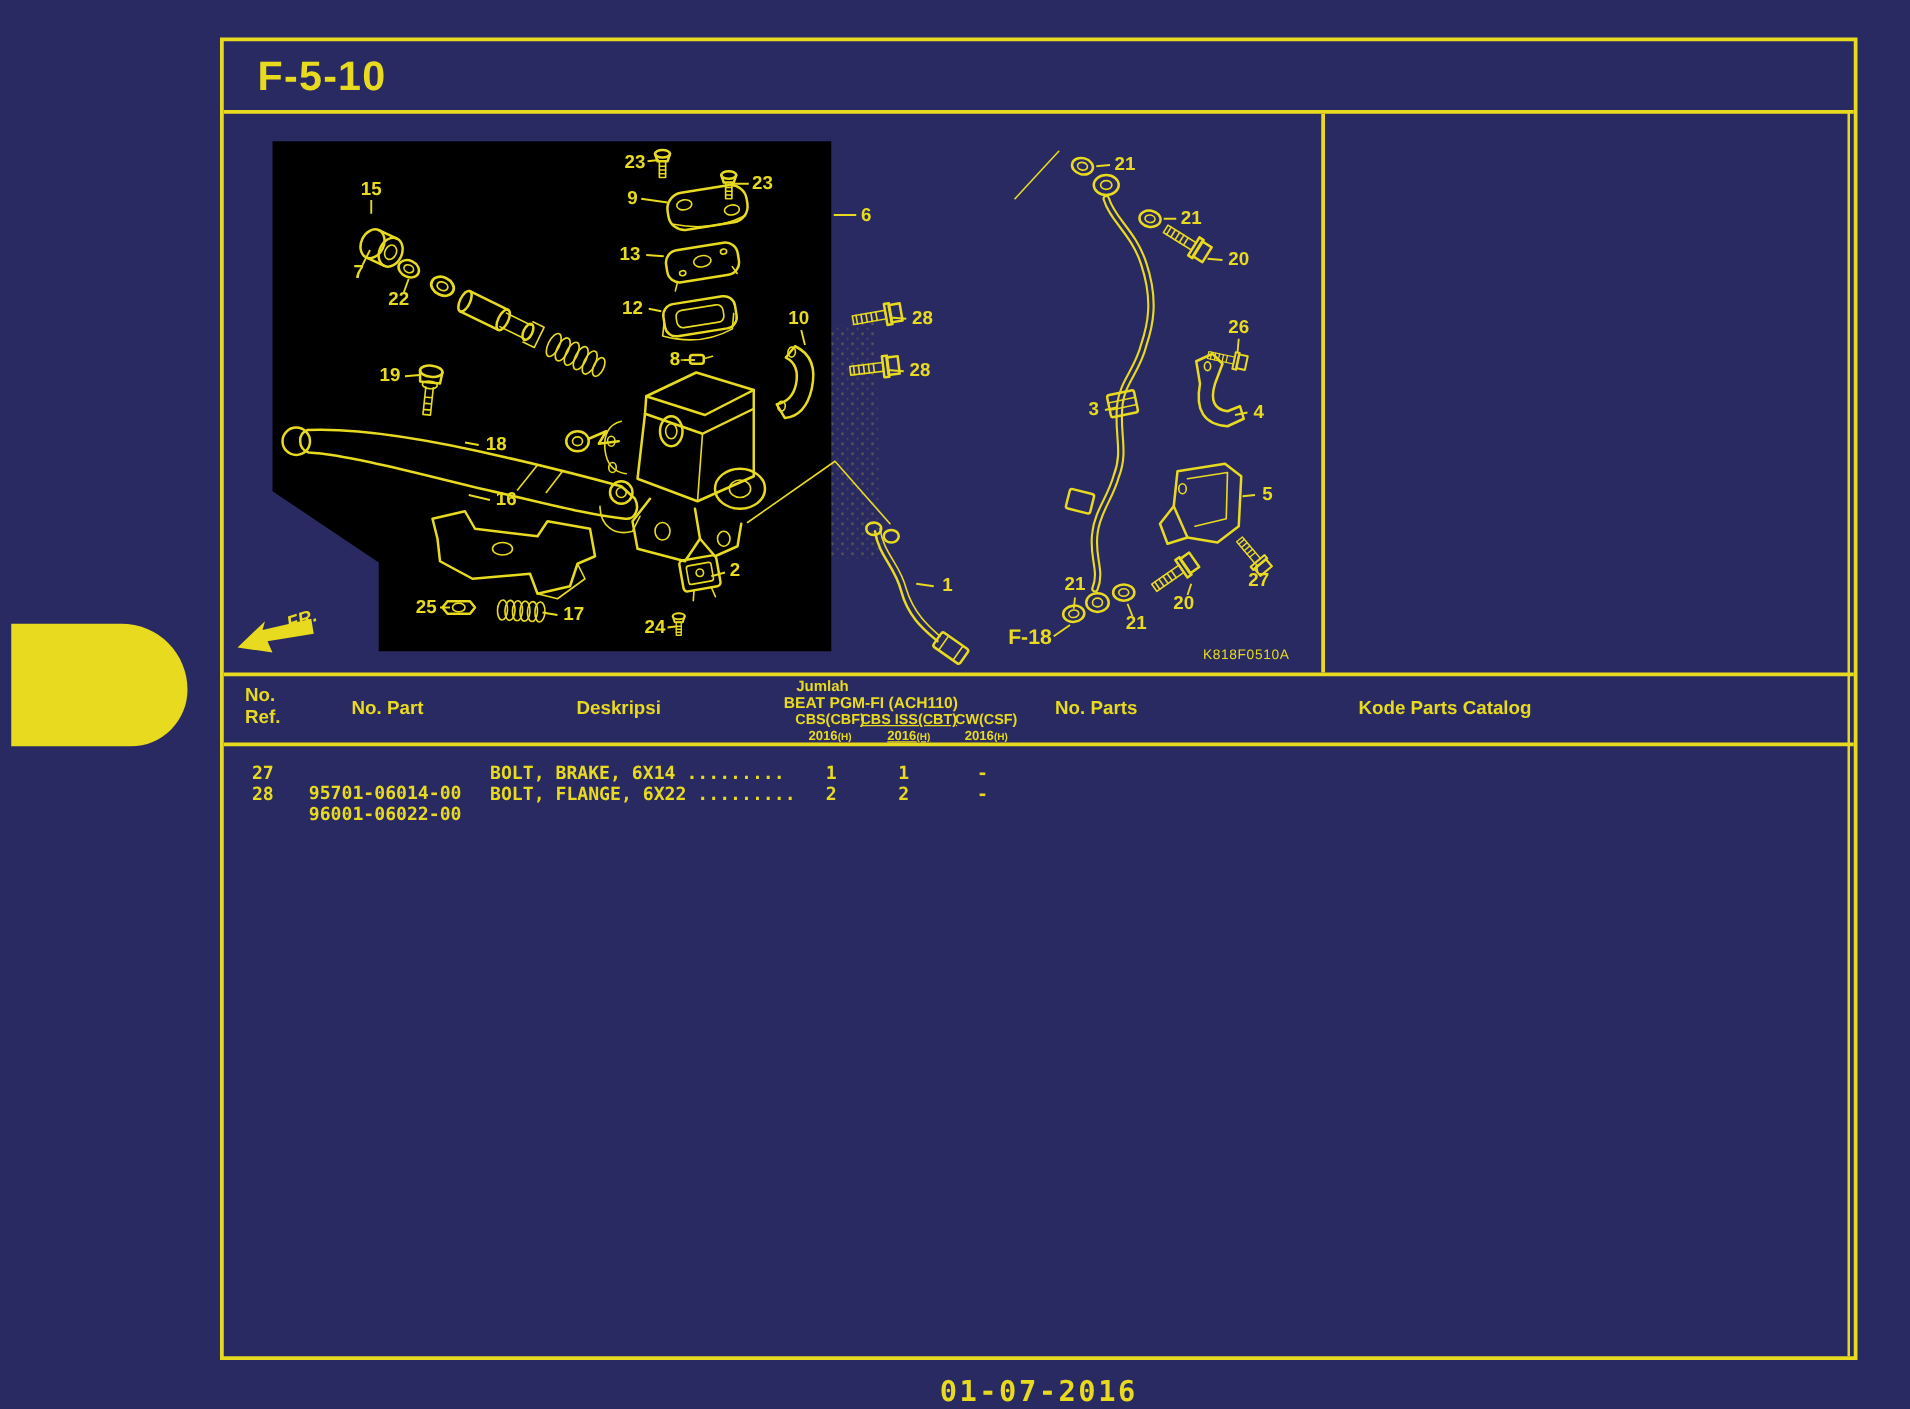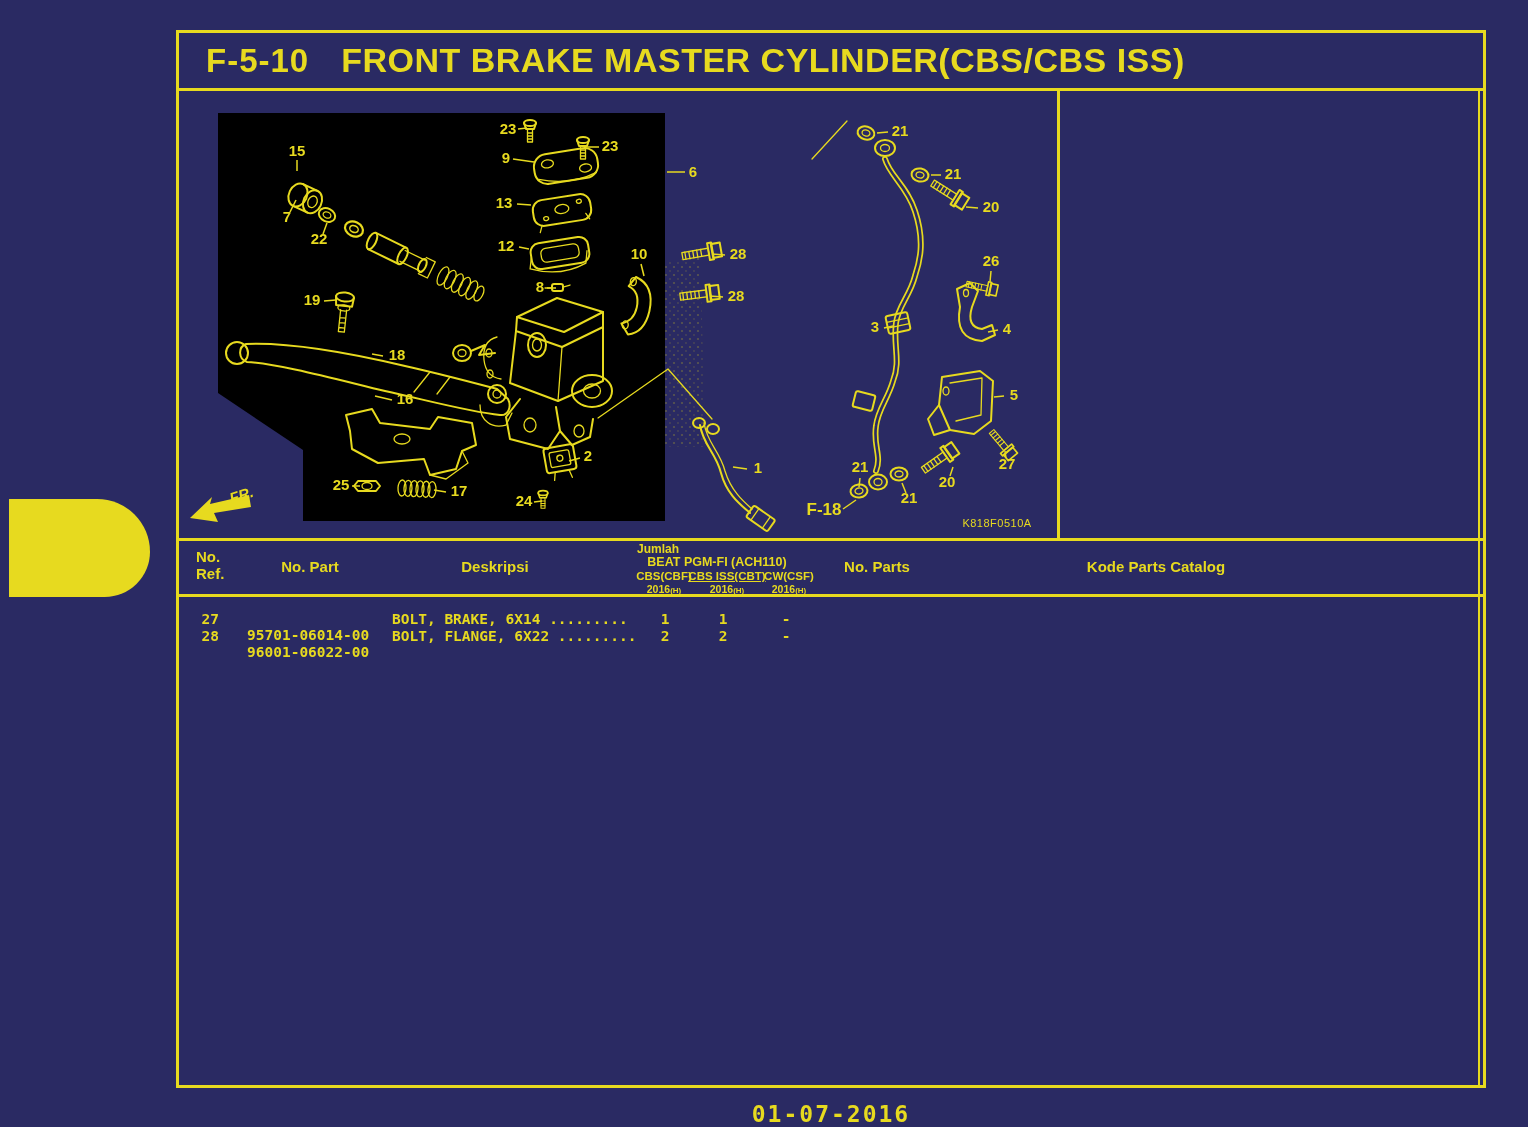--- a/index.html
+++ b/index.html
@@ -18,21 +18,21 @@
     border:3px solid var(--y);box-sizing:border-box;
     display:flex;flex-direction:column;
   }
   .inner-right-line{
     position:absolute;top:55px;bottom:0;right:3px;width:2px;
     background:var(--y);z-index:5;
   }
   
   .hdr{
     height:55px;flex:0 0 55px;border-bottom:3px solid var(--y);
-    display:flex;align-items:center;padding-left:27px;gap:32px;
+    display:flex;align-items:center;padding-left:27px;gap:42px;
     color:var(--y);white-space:nowrap;
   }
   .hdr .code{font-size:33px;font-weight:bold;letter-spacing:1px;}
   .hdr .title{font-size:34px;font-weight:bold;letter-spacing:.5px;}
   
   .main{flex:0 0 447px;height:447px;display:flex;position:relative;border-radius:16px;}
   .main svg{display:block;flex:0 0 878px;}
   .vdivider{flex:0 0 3px;background:var(--y);}
   .right-panel{flex:1;}
   
@@ -51,21 +51,21 @@
   .thead{
     flex:0 0 59px;height:59px;box-sizing:border-box;
     border-top:3px solid var(--y);border-bottom:3px solid var(--y);
     position:relative;color:var(--y);font-weight:bold;
   }
   .thead>div{position:absolute;}
   .h-ref{left:17px;top:7px;font-size:15px;line-height:17px;}
   .h-part{left:66px;top:17px;width:130px;text-align:center;font-size:15px;}
   .h-desc{left:251px;top:17px;width:130px;text-align:center;font-size:15px;}
   .h-jumlah{left:458px;top:1px;width:160px;font-size:12px;}
-  .h-model{left:448px;top:14px;width:180px;text-align:center;font-size:12.5px;}
+  .h-model{left:448px;top:14px;width:180px;font-size:12.5px;}
   .subcol{top:29px;text-align:center;}
   .subcol .vname{font-size:11.5px;}
   .subcol .vyear{font-size:10.5px;margin-top:1px;}
   .subcol .reg{font-size:8px;}
   .h-seri{left:633px;top:17px;width:130px;text-align:center;font-size:15px;}
   .h-kode{left:897px;top:17px;width:160px;text-align:center;font-size:15px;}
   
   .tbody{
     flex:1;position:relative;color:var(--y);
     font-family:"DejaVu Sans Mono",monospace;font-weight:bold;font-size:14.5px;
@@ -90,21 +90,20 @@
     font-size:23px;letter-spacing:2px;
   }
 </style>
 </head>
 <body>
 
 <div class="frame">
 
   <div class="hdr">
     <span class="code">F-5-10</span>
-    <span class="title">FRONT BRAKE MASTER CYLINDER(CBS/CBS ISS)</span>
   </div>
 
   <div class="main">
     <svg viewBox="179 90 878 447" width="878" height="447" xmlns="http://www.w3.org/2000/svg">
       <defs>
         <pattern id="stip" width="8" height="8" patternUnits="userSpaceOnUse">
           <circle cx="2" cy="2" r="1.1" fill="#a59c2f"></circle>
           <circle cx="6" cy="6" r="0.9" fill="#7c7640"></circle>
         </pattern>
         <g id="bolt">

